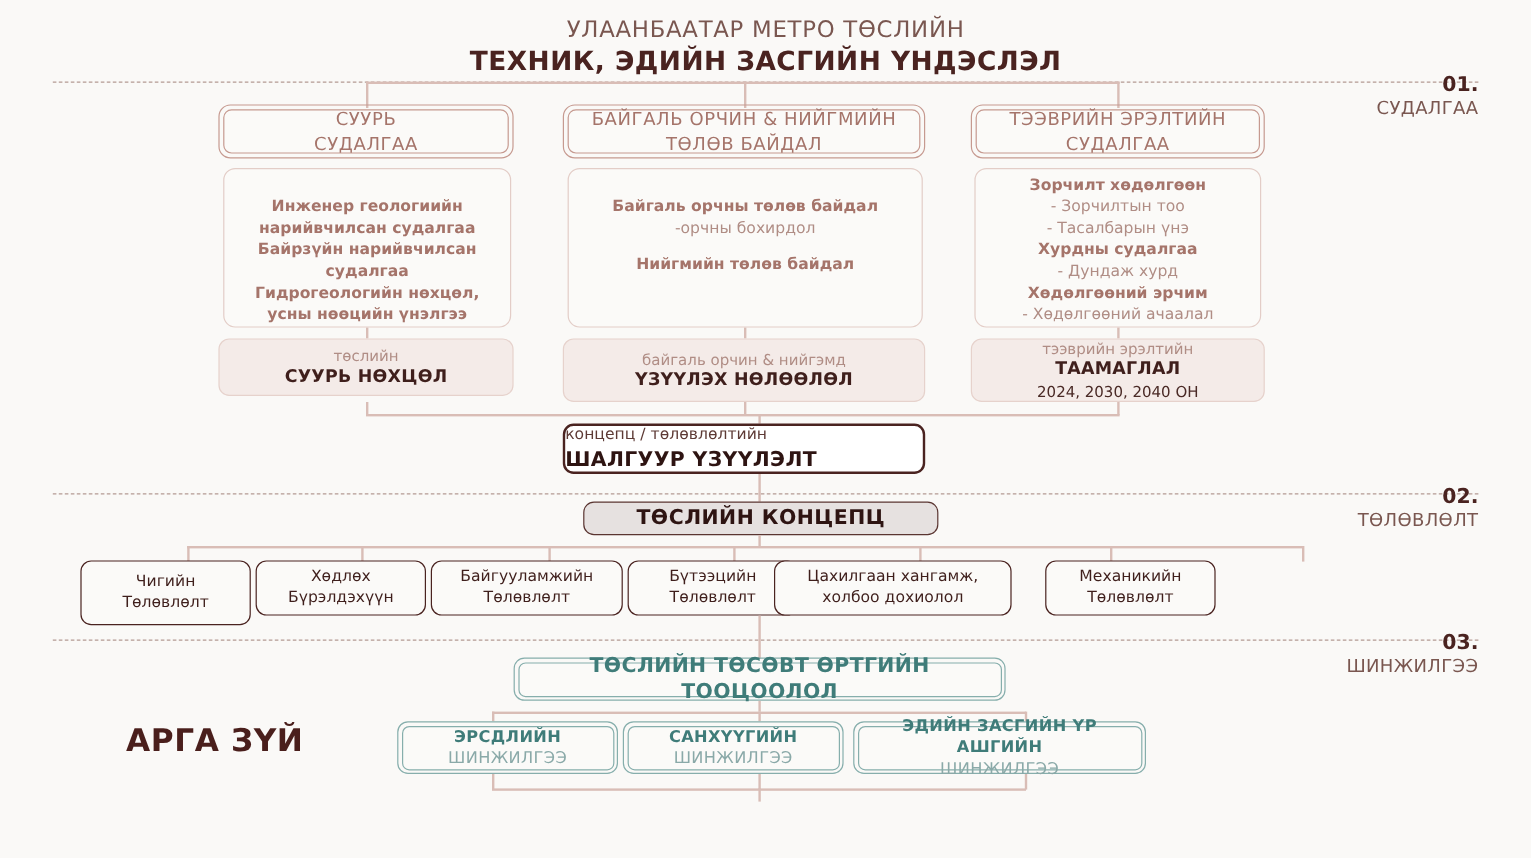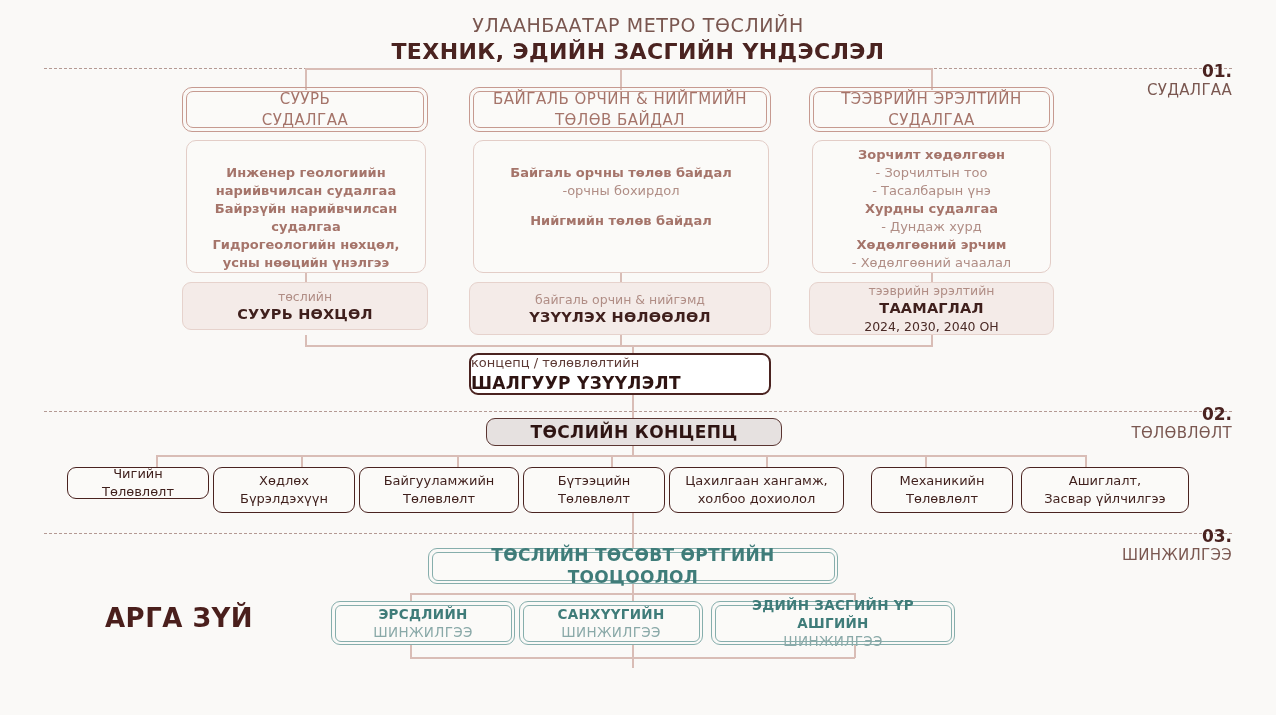--- a/index.html
+++ b/index.html
@@ -264,53 +264,48 @@
   <div class="abs vline" style="left:632px;top:446px;height:10px;"></div>
   <div class="abs hline" style="left:156px;top:455px;width:930px;"></div>
   <div class="abs vline" style="left:156px;top:455px;height:13px;"></div>
   <div class="abs vline" style="left:301px;top:455px;height:13px;"></div>
   <div class="abs vline" style="left:457px;top:455px;height:13px;"></div>
   <div class="abs vline" style="left:611px;top:455px;height:13px;"></div>
   <div class="abs vline" style="left:766px;top:455px;height:13px;"></div>
   <div class="abs vline" style="left:925px;top:455px;height:13px;"></div>
   <div class="abs vline" style="left:1085px;top:455px;height:13px;"></div>
 
-  <div class="abs plan" style="left:67px;top:467px;width:142px;height:32px;">
+  <div class="abs plan" style="left:67px;top:467px;width:142px;height:54px;">
     <span>
       <span>Чигийн</span><br><span>Төлөвлөлт</span>
     </span>
   </div>
   <div class="abs plan" style="left:213px;top:467px;width:142px;height:46px;">
     <span>
       <span>Хөдлөх</span><br><span>Бүрэлдэхүүн</span>
     </span>
   </div>
   <div class="abs plan" style="left:359px;top:467px;width:160px;height:46px;">
     <span>
       <span>Байгууламжийн</span><br><span>Төлөвлөлт</span>
     </span>
   </div>
   <div class="abs plan" style="left:523px;top:467px;width:142px;height:46px;">
     <span>
       <span>Бүтээцийн</span><br><span>Төлөвлөлт</span>
     </span>
   </div>
-  <div class="abs plan" style="left:669px;top:467px;width:175px;height:46px;">
+  <div class="abs plan" style="left:645px;top:467px;width:198px;height:46px;">
     <span>
       <span>Цахилгаан хангамж,</span><br><span>холбоо дохиолол</span>
     </span>
   </div>
   <div class="abs plan" style="left:871px;top:467px;width:142px;height:46px;">
     <span>
       <span>Механикийн</span><br><span>Төлөвлөлт</span>
-    </span>
-  </div>
-  <div class="abs plan" style="left:1021px;top:467px;width:168px;height:46px;">
-    <span>
-      <span>Ашиглалт,</span><br><span>Засвар үйлчилгээ</span>
     </span>
   </div>
 
   <div class="abs vline" style="left:632px;top:513px;height:36px;"></div>
 
   <div class="abs teal" style="left:428px;top:548px;width:410px;height:36px;">
     <div class="teal-in">
       <div class="big">ТӨСЛИЙН ТӨСӨВТ ӨРТГИЙН ТООЦООЛОЛ</div>
     </div>
   </div>

